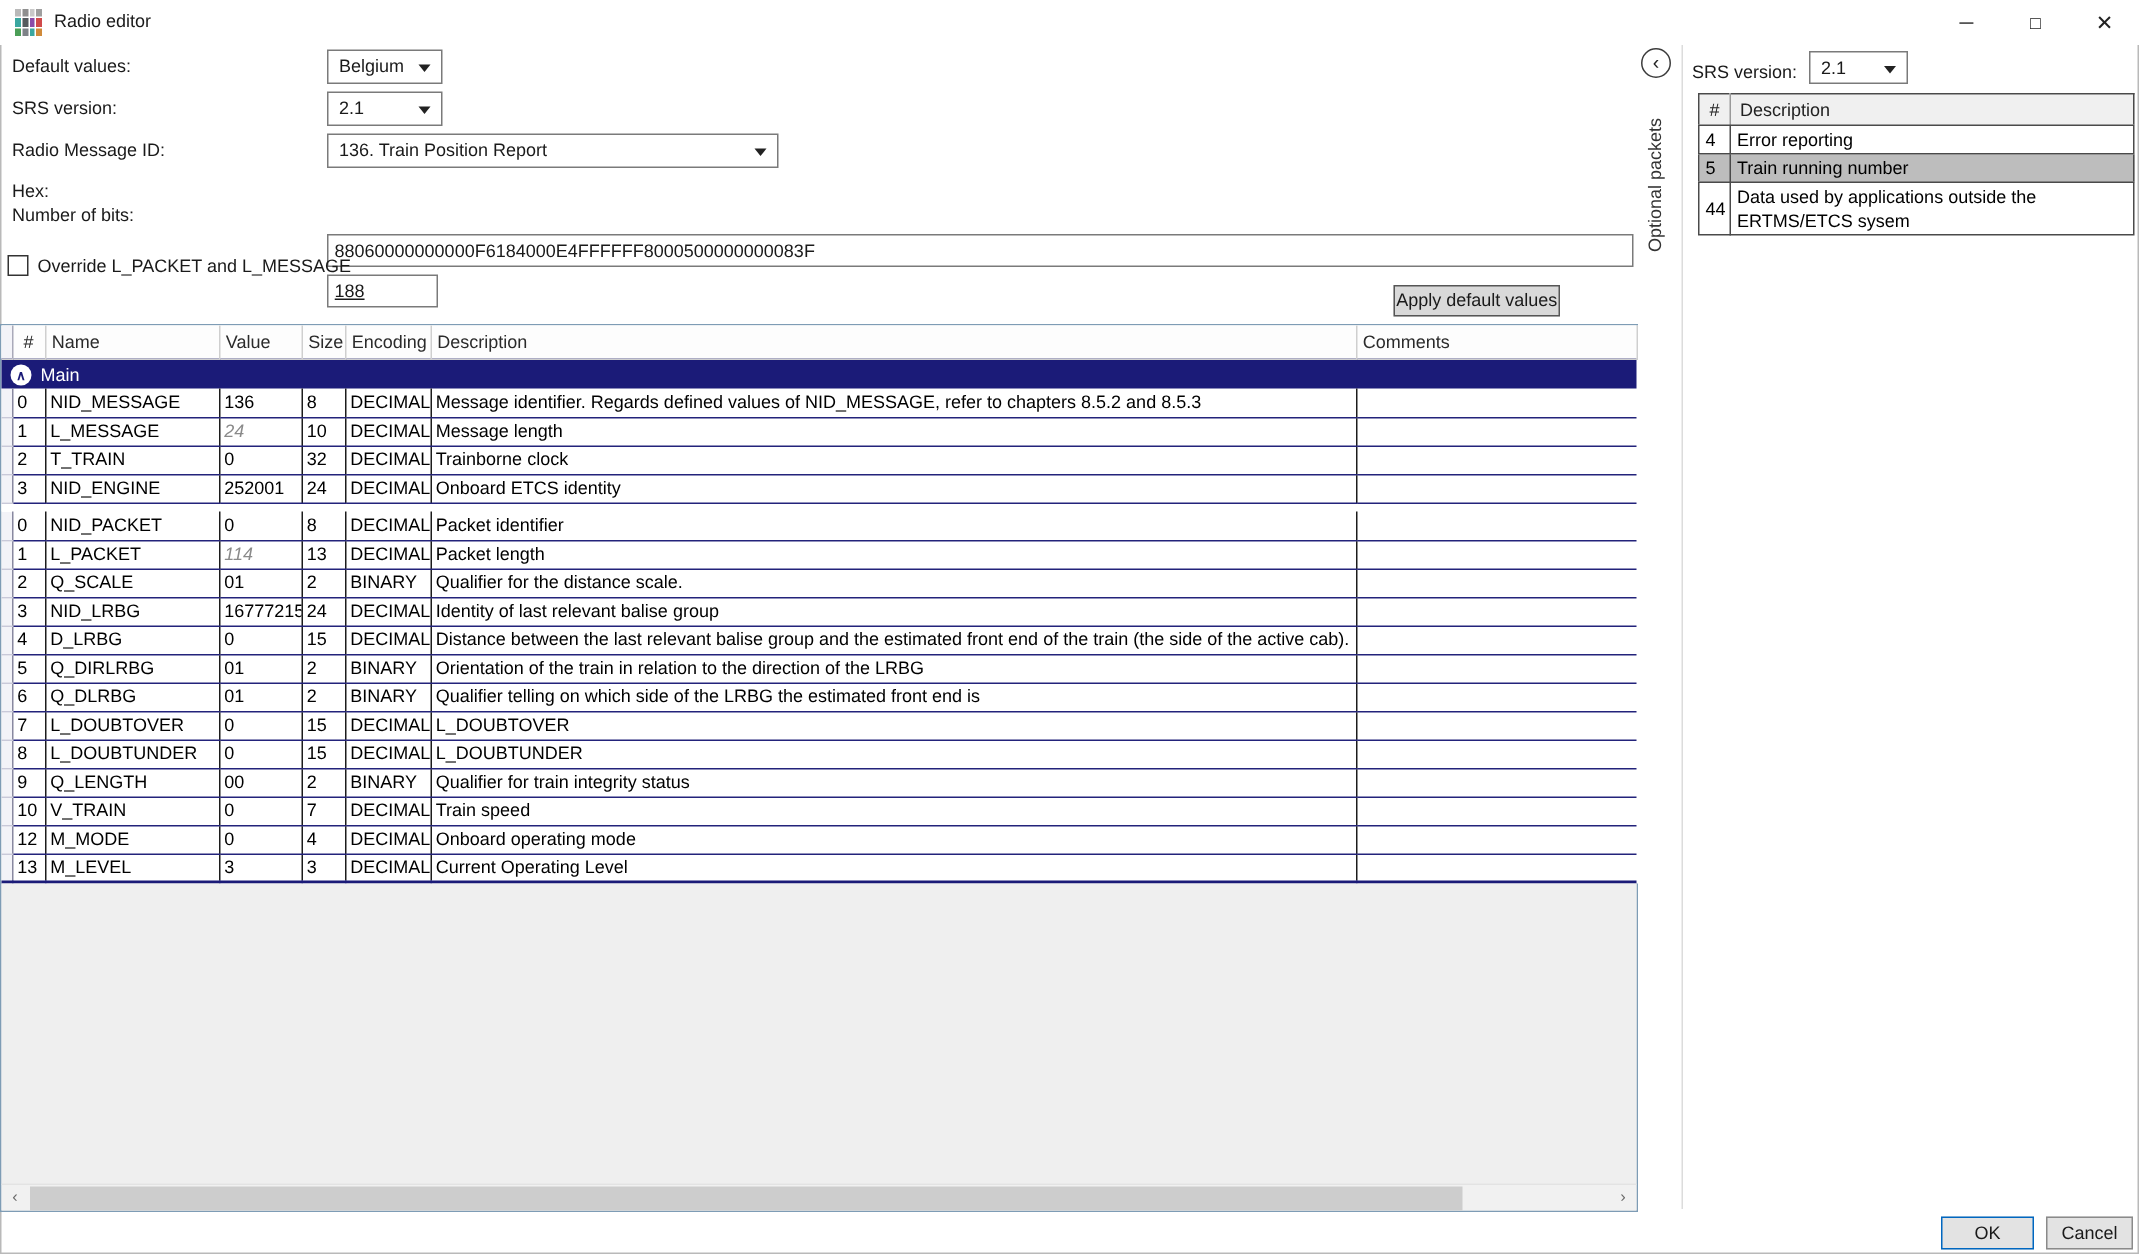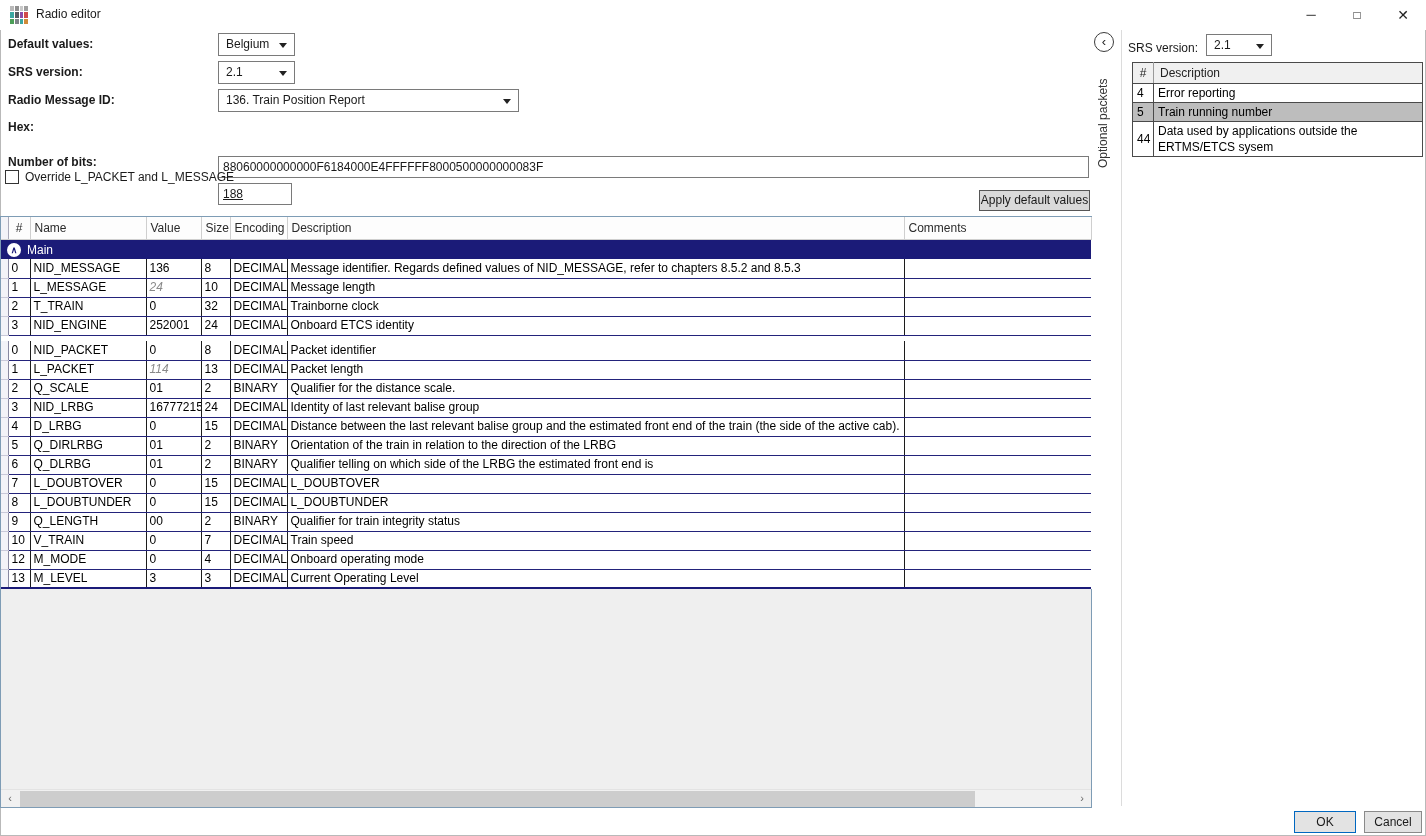--- a/index.html
+++ b/index.html
@@ -15,31 +15,31 @@
   .app-icon { position:absolute; left:10px; top:6px; width:18px; height:18px; display:grid;
     grid-template-columns:repeat(4,1fr); grid-template-rows:repeat(3,1fr); gap:1px; }
   .app-icon i { display:block; }
   .title-text { position:absolute; left:36px; top:7px; font-size:12px; color:#1a1a1a; }
   .winbtn { position:absolute; top:0; width:46px; height:30px; text-align:center; line-height:30px;
     font-size:13px; color:#222; cursor:default; }
   .winbtn.min { left:1288px; }
   .winbtn.max { left:1334px; font-size:12px; }
   .winbtn.close { left:1380px; font-size:14px; }
   
-  .flabel { position:absolute; left:8px; height:23px; line-height:23px;font-weight:bold; }
+  .flabel { position:absolute; left:8px; height:23px; line-height:23px; }
   .combo { position:absolute; background:#fff; border:1px solid #7a7a7a; height:23px;
     line-height:21px; padding:0 20px 0 7px; cursor:default; }
   .combo .arrow { position:absolute; right:7px; top:9px; width:0; height:0;
     border-left:4px solid transparent; border-right:4px solid transparent; border-top:5px solid #222; }
   .tbox { position:absolute; background:#fff; border:1px solid #7a7a7a; height:22px;
     font-family:"Liberation Sans", sans-serif; font-size:12px; padding:0 4px; color:#1a1a1a;margin-top:40px; }
   .chk { position:absolute; left:5px; top:170px; width:14px; height:14px; background:#fff;
     border:1px solid #333; }
   .chk-label { position:absolute; left:25px; top:170px; line-height:14px; }
-  .apply-btn { position:absolute; left:979px; top:190px; width:111px; height:21px;
+  .apply-btn { position:absolute; left:929px; top:190px; width:111px; height:21px;
     background:#d9d9d9; border:1px solid #565656; font-size:12px; text-align:center;
     line-height:19px; cursor:default; font-family:"Liberation Sans", sans-serif; }
   
   .grid-wrap { position:absolute; left:0; top:216px; width:1092px; height:592px;
     border:1px solid #7e9cb5; background:#efefef; display:flex; flex-direction:column; }
   table.radio-grid { border-collapse:collapse; table-layout:fixed; width:1090px;
     background:#fff; border-bottom:2px solid #1b1b78; }
   table.radio-grid th { font-weight:normal; text-align:left; color:#2b2b2b; background:#fdfdfd;
     border-right:1px solid #cfcfcf; border-bottom:1px solid #cfcfcf; height:22px; padding:2px 4px; }
   table.radio-grid th.h-num { text-align:center; padding:2px 0; }
@@ -126,21 +126,21 @@
 
 <div class="flabel" style="top:89px">Radio Message ID:</div>
 <div class="combo" style="left:218px; top:89px; width:301px">
   <span>136. Train Position Report</span>
   <span class="arrow"></span>
 </div>
 
 <div class="flabel" style="top:116px">Hex:</div>
 <input class="tbox" style="left: 218px; top: 116px; width: 871px;" value="88060000000000F6184000E4FFFFFF8000500000000083F">
 
-<div class="flabel" style="top:151px">Number of bits:</div>
+<div class="flabel" style="top:132px">Number of bits:</div>
 <input class="tbox" style="left: 218px; top: 143px; width: 74px; text-decoration: underline;" value="188">
 
 <div class="chk"></div>
 <div class="chk-label">Override L_PACKET and L_MESSAGE</div>
 
 <div class="apply-btn">Apply default values</div>
 
 <div class="grid-wrap">
   <table class="radio-grid">
     <colgroup>

